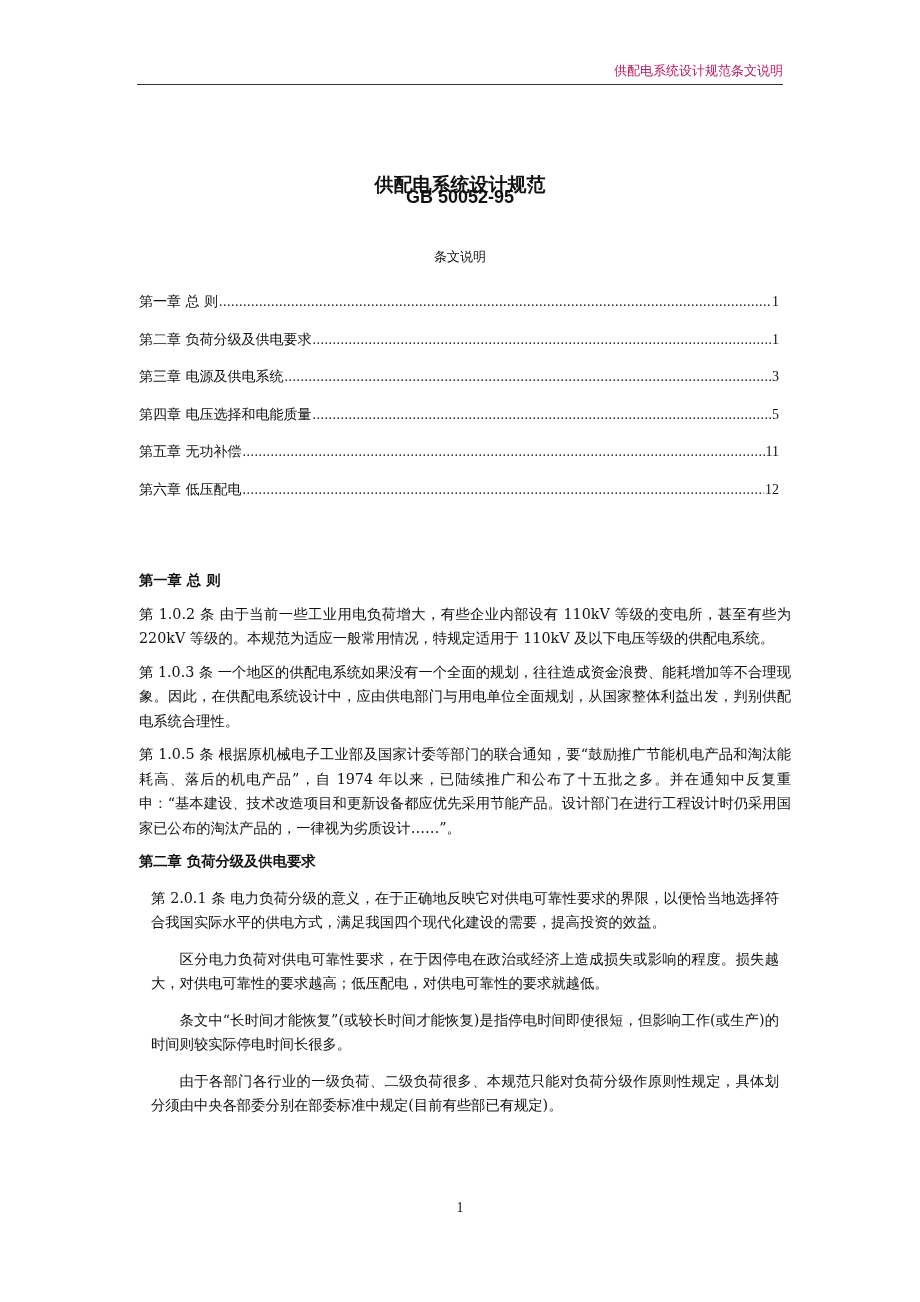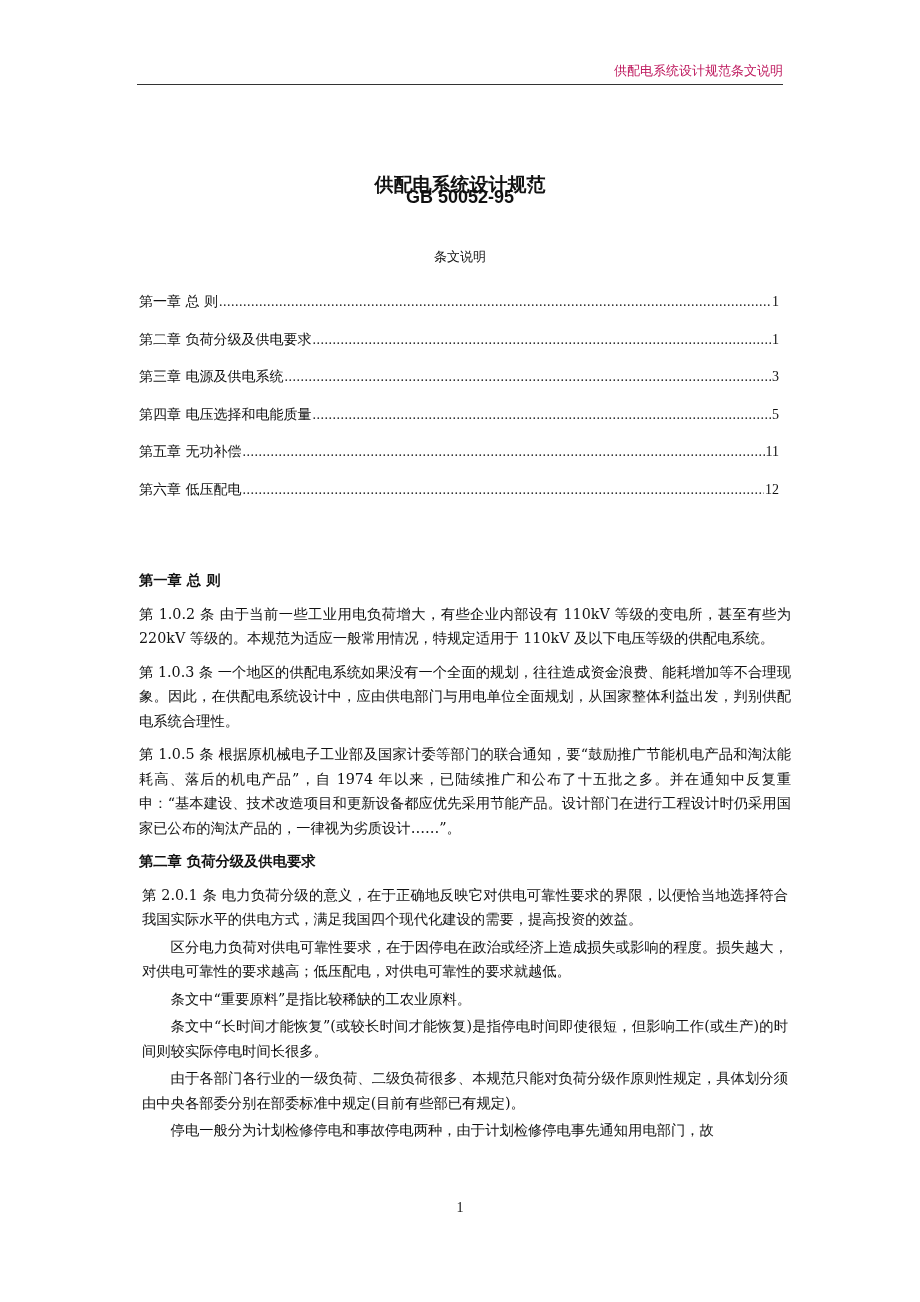--- a/index.html
+++ b/index.html
@@ -32,21 +32,21 @@
       flex: 1; overflow: hidden; white-space: nowrap; margin: 0 1px;
       font-family: "Liberation Serif", serif; letter-spacing: 0.5px; color: #222;
     }
     .toc-page { white-space: nowrap; font-family: "Liberation Serif", serif; }
     .body-text {
       position: absolute; left: 139px; top: 568px; width: 652px;
       font-size: 14.3px; line-height: 24.5px;
     }
     .h-chapter { font-weight: bold; margin: 0 0 9px 0; }
     .para { margin: 0 0 9px 0; text-align: justify; }
-    .para.tight { margin: 3px; }
+    .para.tight { margin: 12px; }
     .indent { text-indent: 2em; }
     .page-number {
       position: absolute; left: 0; width: 920px; top: 1200px;
       text-align: center; font-size: 14px; font-family: "Liberation Serif", serif;
     }
   </style>
 </head>
 <body>
 
 <div class="header">供配电系统设计规范条文说明</div>
@@ -91,19 +91,17 @@
 
 <div class="body-text">
   <div class="h-chapter">第一章 总 则</div>
   <p class="para">第 1.0.2 条  由于当前一些工业用电负荷增大，有些企业内部设有 110kV 等级的变电所，甚至有些为 220kV 等级的。本规范为适应一般常用情况，特规定适用于 110kV 及以下电压等级的供配电系统。</p>
   <p class="para">第 1.0.3 条  一个地区的供配电系统如果没有一个全面的规划，往往造成资金浪费、能耗增加等不合理现象。因此，在供配电系统设计中，应由供电部门与用电单位全面规划，从国家整体利益出发，判别供配电系统合理性。</p>
   <p class="para">第 1.0.5 条  根据原机械电子工业部及国家计委等部门的联合通知，要“鼓励推广节能机电产品和淘汰能耗高、落后的机电产品”，自 1974 年以来，已陆续推广和公布了十五批之多。并在通知中反复重申：“基本建设、技术改造项目和更新设备都应优先采用节能产品。设计部门在进行工程设计时仍采用国家已公布的淘汰产品的，一律视为劣质设计……”。</p>
 
   <div class="h-chapter">第二章  负荷分级及供电要求</div>
   <p class="para tight">第 2.0.1 条  电力负荷分级的意义，在于正确地反映它对供电可靠性要求的界限，以便恰当地选择符合我国实际水平的供电方式，满足我国四个现代化建设的需要，提高投资的效益。</p>
   <p class="para tight indent">区分电力负荷对供电可靠性要求，在于因停电在政治或经济上造成损失或影响的程度。损失越大，对供电可靠性的要求越高；低压配电，对供电可靠性的要求就越低。</p>
-  <p class="para tight indent">条文中“重要原料”是指比较稀缺的工农业原料。</p>
   <p class="para tight indent">条文中“长时间才能恢复”(或较长时间才能恢复)是指停电时间即使很短，但影响工作(或生产)的时间则较实际停电时间长很多。</p>
   <p class="para tight indent">由于各部门各行业的一级负荷、二级负荷很多、本规范只能对负荷分级作原则性规定，具体划分须由中央各部委分别在部委标准中规定(目前有些部已有规定)。</p>
-  <p class="para tight indent">停电一般分为计划检修停电和事故停电两种，由于计划检修停电事先通知用电部门，故</p>
 </div>
 
 <div class="page-number">1</div>
 
 </body></html>

